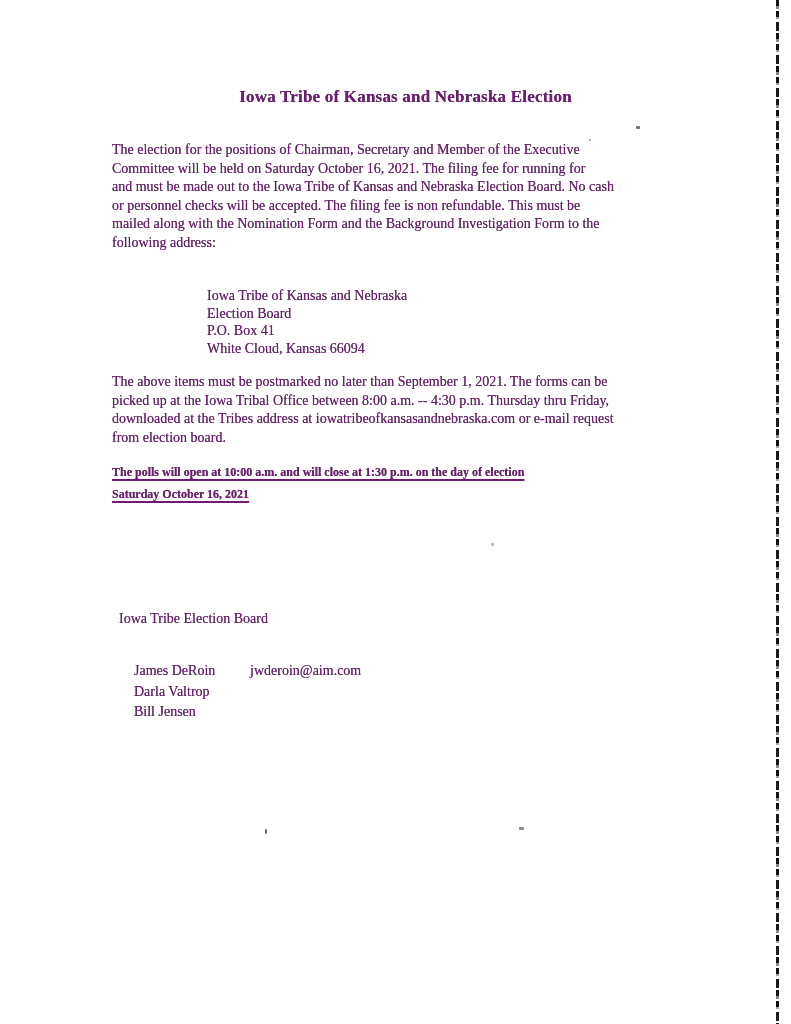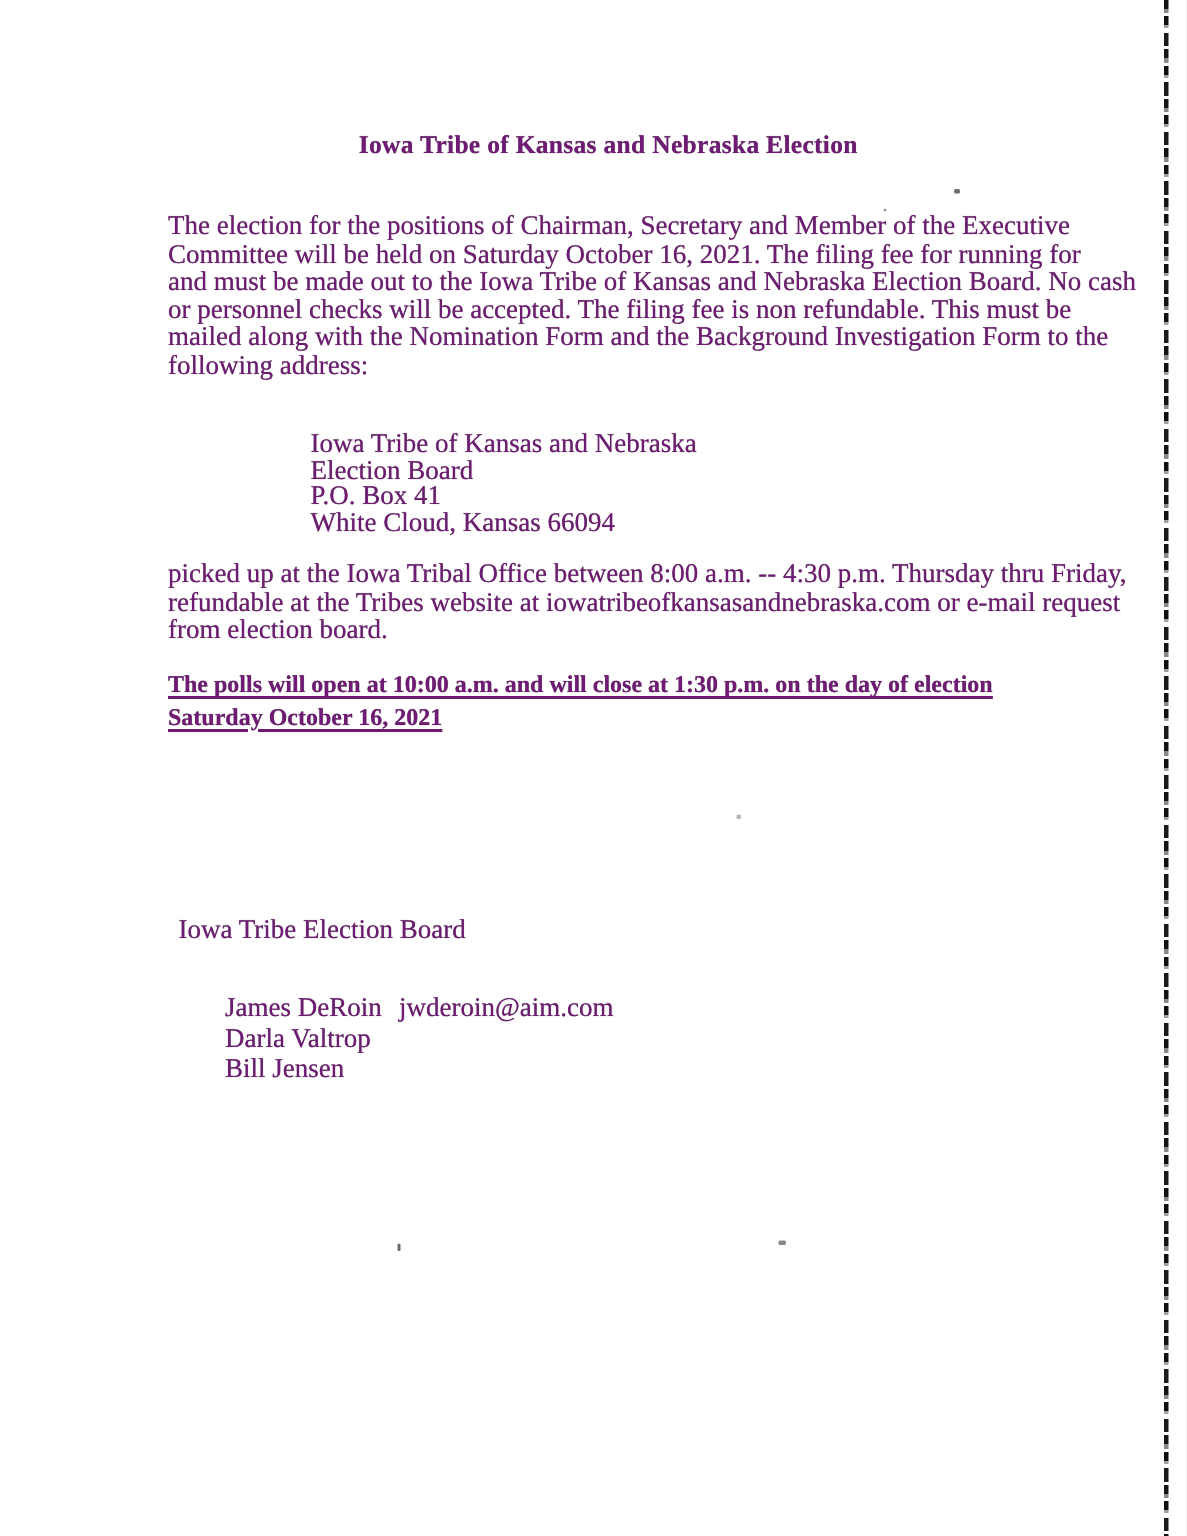--- a/index.html
+++ b/index.html
@@ -23,41 +23,41 @@
     top: 87px;
     left: 10px;
     width: 100%;
     text-align: center;
     font-weight: bold;
     font-size: 17px;
     letter-spacing: 0.2px;
   }
   .block {
     position: absolute;
-    font-size: 18px;
+    font-size: 14px;
     line-height: 18.6px;
     white-space: nowrap;
   }
   .para-intro    { left: 112px; top: 141px; }
   .addr          { left: 207px; top: 287px; line-height: 17.5px; }
   .para-postmark { left: 112px; top: 373px; }
   .polls {
-    left: 112px; top: 446px;
+    left: 112px; top: 462px;
     font-weight: bold;
-    font-size: 16px;
+    font-size: 12px;
     line-height: 21.5px;
   }
   .polls .u {
     text-decoration: underline;
     text-underline-offset: 3px;
     text-decoration-thickness: 1.6px;
   }
   .board-heading { left: 119px; top: 610px; }
   .members       { left: 134px; top: 661px; line-height: 20.6px; }
-  .member-name   { display: inline-block; width: 116px; margin-left: 16px; }
+  .member-name   { display: inline-block; width: 116px; }
   
   .scan-line {
     position: absolute;
     top: 0;
     left: 776px;
     width: 3px;
     height: 1024px;
     background:
       repeating-linear-gradient(180deg,
         #141414 0px, #141414 6px,
@@ -93,22 +93,23 @@
   </div>
 
   <div class="block addr">
     <div>Iowa Tribe of Kansas and Nebraska</div>
     <div>Election Board</div>
     <div>P.O. Box 41</div>
     <div>White Cloud, Kansas 66094</div>
   </div>
 
   <div class="block para-postmark">
+    <div>The above items must be postmarked no later than September 1, 2021. The forms can be</div>
     <div>picked up at the Iowa Tribal Office between 8:00 a.m. -- 4:30 p.m. Thursday thru Friday,</div>
-    <div>refundable at the Tribes website at iowatribeofkansasandnebraska.com or e-mail request</div>
+    <div>downloaded at the Tribes address at iowatribeofkansasandnebraska.com or e-mail request</div>
     <div>from election board.</div>
   </div>
 
   <div class="block polls">
     <div>
       <span class="u">The polls will open at 10:00 a.m. and will close at 1:30 p.m. on the day of election</span>
     </div>
     <div>
       <span class="u">Saturday October 16, 2021</span>
     </div>

